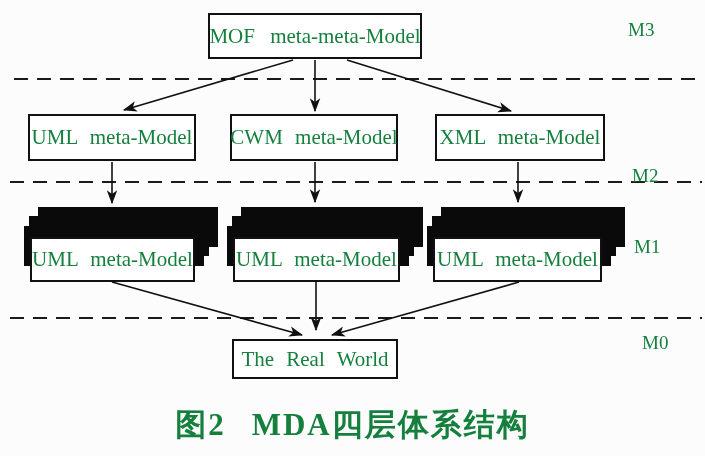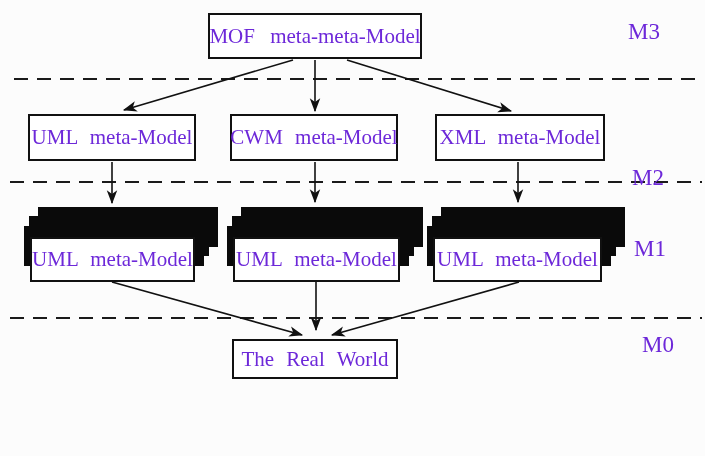--- a/index.html
+++ b/index.html
@@ -6,21 +6,21 @@
     margin: 0;
     padding: 0;
     background: #ffffff;
   }
   .figure-canvas {
     position: relative;
     width: 705px;
     height: 456px;
     background: #fcfcfc;
     font-family: "Liberation Serif", "DejaVu Serif", serif;
-    color: #6d28d9;
+    color: #15803d;
     overflow: hidden;
   }
   .arrow-layer {
     position: absolute;
     left: 0; top: 0;
     width: 705px; height: 456px;
     z-index: 1;
   }
   .node-box {
     position: absolute;
@@ -76,21 +76,21 @@
     font-size: 21px;
     word-spacing: 7px;
     white-space: nowrap;
     box-sizing: border-box;
   }
   .stack-mid .stack-front   { width: 167px; }
   .stack-right .stack-front { width: 169px; }
 
   .level-label {
     position: absolute;
-    font-size: 23px;
+    font-size: 19px;
     z-index: 2;
   }
   .label-m3 { left: 628px; top: 19px; }
   .label-m2 { left: 632px; top: 125px; margin-top: 40px; }
   .label-m1 { left: 634px; top: 236px; }
   .label-m0 { left: 642px; top: 332px; }
 
   .figure-caption {
     position: absolute;
     left: 0; top: 404px;
@@ -159,14 +159,17 @@
     <div class="stack-front">UML meta-Model</div>
   </div>
 
   <div class="node-box real-world-box">The Real World</div>
 
   <span class="level-label label-m3">M3</span>
   <span class="level-label label-m2">M2</span>
   <span class="level-label label-m1">M1</span>
   <span class="level-label label-m0">M0</span>
 
+  <div class="figure-caption">
+    <span class="caption-prefix">图2</span><span>MDA四层体系结构</span>
+  </div>
 
 </div>
 
 </body></html>

